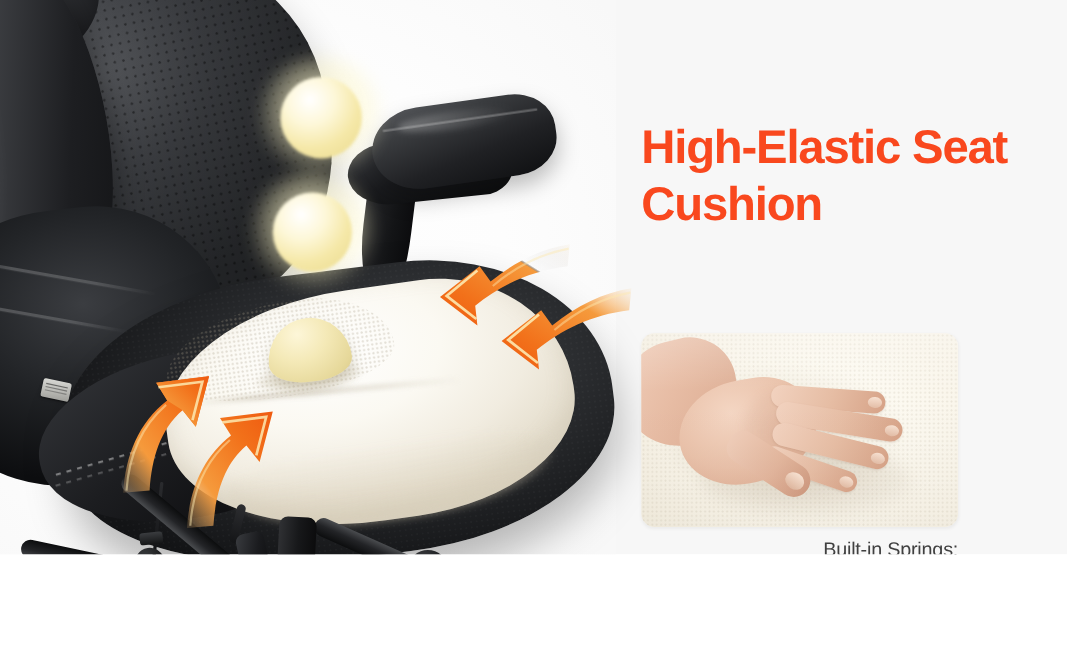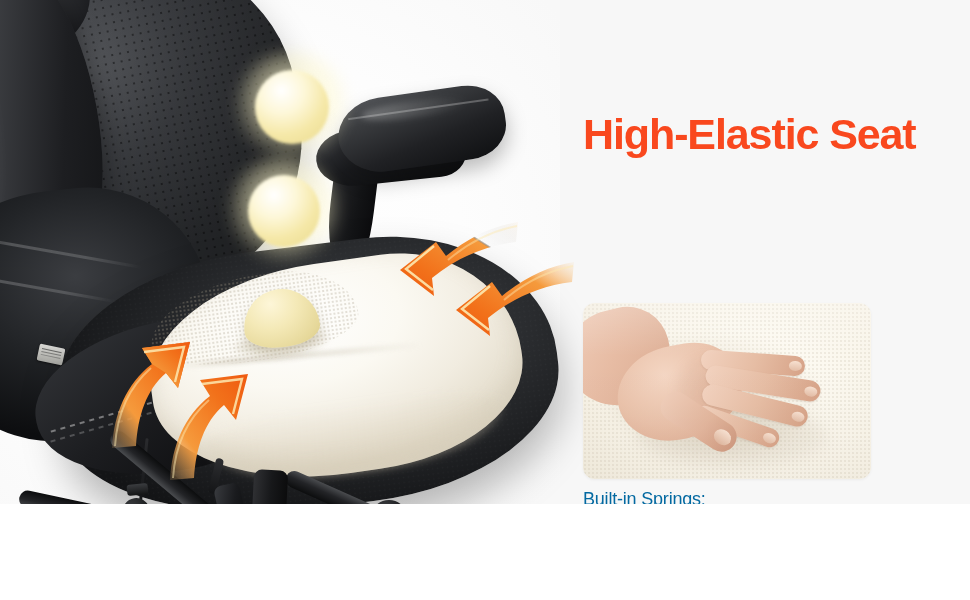--- a/index.html
+++ b/index.html
@@ -512,22 +512,22 @@
     position: absolute;
     inset: 0;
     background: linear-gradient(180deg, rgba(255,255,255,0.22) 0%, rgba(255,255,255,0) 30%, rgba(0,0,0,0.015) 100%);
   }
 
   .caption {
     position: absolute;
     left: 3px;
     top: 487px;
     width: 288px;
-    text-align: left;
-    color: #0369a1;
+    text-align: right;
+    color: #404040;
     font-size: 18px;
     line-height: 1.42;
     letter-spacing: -0.2px;
   }
   .caption-line { display: block; }
 </style>
 </head>
 <body>
 
 <div id="banner">
@@ -666,20 +666,21 @@
         <path d="M145 10 C 118 15, 96 27, 76 44" fill="none" stroke="#fde9b0" stroke-width="2" opacity="0.45"></path>
       </svg>
     </div>
 
   </div>
 
   <div class="text-panel">
 
     <div class="headline">
       <span>High-Elastic Seat</span><br>
+      <span>Cushion</span>
     </div>
 
 
     <div class="inset">
       <div class="foam-tex"></div>
       <div class="foam-dent"></div>
       <div class="hand-shadow"></div>
       <div class="forearm"></div>
       <div class="palm"></div>
       <div class="knuckle-shade"></div>

